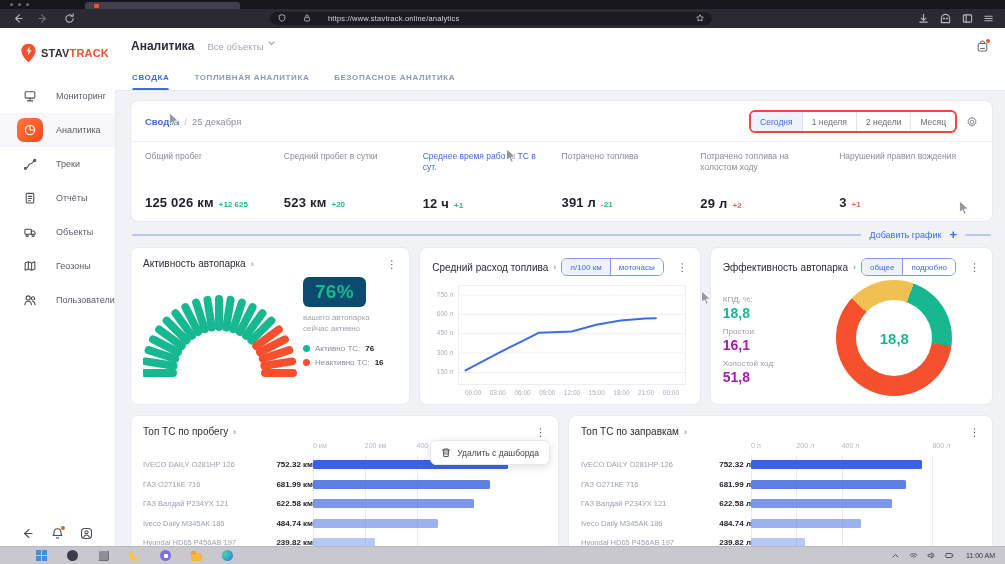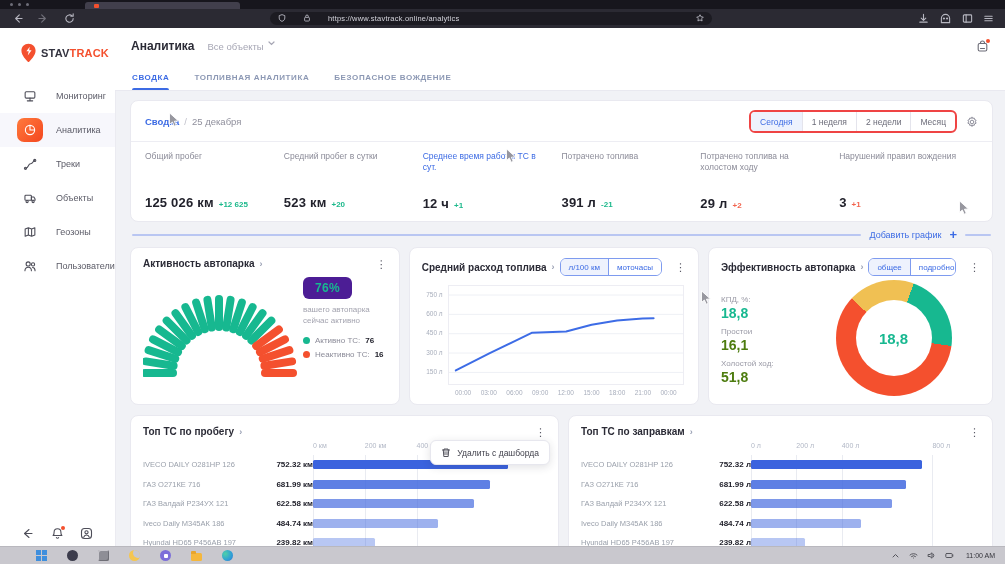--- a/index.html
+++ b/index.html
@@ -72,52 +72,52 @@
   .add-row{display:flex;align-items:center;margin:8px 2px 7px;gap:8px;}
   .add-line{height:2px;background:#b9c6f2;border-radius:2px;}
   .add-line.long{flex:1;} .add-line.short{width:26px;}
   .add-label{color:#3c6be4;font-size:9px;}
   .add-plus{color:#3c6be4;font-size:13px;font-weight:bold;line-height:10px;}
   
   .cards-row{display:flex;gap:9px;}
   .chart-card{padding:10px 12px;height:158px;}
   .card-act{width:289px;} .card-fuel{flex:1;} .card-eff{width:285px;}
   .card-head{display:flex;align-items:center;gap:5px;}
-  .card-title{font-size:10px;font-weight:bold;color:#2b2b36;white-space:nowrap;}
+  .card-title{font-size:10px;font-weight:normal;color:#2b2b36;white-space:nowrap;}
   .chev{color:#9aa0b4;font-size:9px;font-weight:bold;}
   .kebab{margin-left:auto;color:#5a5a66;font-size:11px;line-height:8px;letter-spacing:0;}
   .kebab.after-toggle{margin-left:8px;}
   .toggle-group{margin-left:auto;display:flex;border:1px solid #7e9bef;border-radius:6px;overflow:hidden;}
   .toggle{font-size:8px;color:#3c6be4;padding:3.5px 8px;background:#fff;white-space:nowrap;}
   .toggle.active{background:#eef2fd;}
   .toggle + .toggle{border-left:1px solid #7e9bef;}
   
   .act-body{display:flex;margin-top:4px;}
   .gauge-wrap{width:158px;height:110px;}
   .gauge-wrap svg{display:block;width:100%;height:100%;}
   .act-right{flex:1;padding-left:2px;padding-top:4px;}
-  .pct-box{background:#4c1d95;border-radius:6px;display:inline-block;padding:4px 12px;font-size:12px;font-weight:bold;color:#17b890;letter-spacing:.3px;}
+  .pct-box{background:#0c4a6e;border-radius:6px;display:inline-block;padding:4px 12px;font-size:19px;font-weight:bold;color:#17b890;letter-spacing:.3px;}
   .act-caption{font-size:8px;color:#a3a3af;margin-top:6px;line-height:1.35;padding-right:6px;}
   .legend{margin-top:9px;}
   .legend-item{display:flex;align-items:center;gap:5px;font-size:8px;color:#8b8b98;margin-top:5px;white-space:nowrap;}
   .legend-dot{width:7px;height:7px;border-radius:50%;flex:none;}
   .legend-val{color:#22222c;font-weight:bold;}
   
   .fuel-chart{display:flex;margin-top:9px;}
   .ylab-col{width:26px;position:relative;height:98px;flex:none;}
   .ylab{position:absolute;right:5px;font-size:6.5px;color:#a8aebc;white-space:nowrap;}
   .plot{flex:1;height:98px;border:1px solid #ededf3;position:relative;background:#fff;margin-right:2px;}
   .plot svg{position:absolute;inset:0;width:100%;height:100%;}
   .xlab-row{position:relative;height:13px;margin-left:26px;margin-right:2px;}
   .xlab{position:absolute;top:4px;font-size:6.5px;color:#a8aebc;transform:translateX(-50%);white-space:nowrap;}
   
   .eff-body{display:flex;margin-top:2px;align-items:center;}
   .eff-stats{width:86px;flex:none;}
   .eff-label{font-size:8px;color:#9a9aa6;margin-top:6px;white-space:nowrap;}
-  .eff-value{font-size:14px;font-weight:bold;color:#4d7c0f;margin-top:1px;}
+  .eff-value{font-size:14px;font-weight:bold;color:#a21caf;margin-top:1px;}
   .eff-value.green{color:#17b890;}
   .donut{width:116px;height:116px;border-radius:50%;position:relative;margin:2px auto 0;}
   .donut-hole{position:absolute;inset:20px;background:#fff;border-radius:50%;display:flex;align-items:center;justify-content:center;font-size:15px;font-weight:bold;color:#17b890;}
   
   .bottom-row{display:flex;gap:9px;margin-top:10px;}
   .bar-card{padding:10px 12px;height:152px;}
   .card-mileage{width:429px;flex:none;} .card-refuel{flex:1;}
   .hchart{margin-top:3px;position:relative;}
   .axis-row{display:flex;height:15px;}
   .axis-pad{width:170px;flex:none;}
@@ -255,20 +255,29 @@
           </div>
           <div class="side-item">
             <span class="icon">
               <svg viewBox="0 0 13 13">
                 <path d="M2.3 10.5c3.2 0 2-4.2 4.8-4.2 2.2 0 2-2.6 3.6-3"></path>
                 <circle cx="2.3" cy="10.5" r="1"></circle>
                 <circle cx="10.9" cy="3.2" r="1"></circle>
               </svg>
             </span>
             <span class="label">Треки</span>
+          </div>
+          <div class="side-item">
+            <span class="icon">
+              <svg viewBox="0 0 13 13">
+                <rect x="3" y="2.2" width="7" height="9" rx="1"></rect>
+                <path d="M5 5h3M5 7h3M5 9h2"></path>
+              </svg>
+            </span>
+            <span class="label">Отчёты</span>
           </div>
           <div class="side-item">
             <span class="icon">
               <svg viewBox="0 0 13 13">
                 <rect x="1.8" y="4" width="6" height="4.6" rx=".8"></rect>
                 <path d="M7.8 5.6h2.3l1.1 1.8v1.2H7.8z"></path>
                 <circle cx="3.8" cy="9.8" r="1"></circle>
                 <circle cx="9.4" cy="9.8" r="1"></circle>
               </svg>
             </span>
@@ -329,21 +338,21 @@
           <svg viewBox="0 0 13 13">
               <rect x="2.2" y="3.5" width="8.6" height="7.5" rx="1.5"></rect>
               <path d="M4.5 3.5V3a2 2 0 0 1 4 0v.5M4.5 8.5h4"></path>
             </svg>
           <span class="dot-orange"></span>
         </span>
       </div>
       <div class="tabs" id="tabs">
           <span class="tab-item active">СВОДКА</span>
           <span class="tab-item">ТОПЛИВНАЯ АНАЛИТИКА</span>
-          <span class="tab-item">БЕЗОПАСНОЕ ВОЖДЕНИЕ</span>
+          <span class="tab-item">БЕЗОПАСНОЕ АНАЛИТИКА</span>
         </div>
 
       <div class="content">
 
         <div class="card summary-card">
           <div class="summary-head">
             <span class="summary-title">Сводка</span>
             <span class="summary-sep">/</span>
             <span class="summary-date">25 декабря</span>
             <div class="periods" id="periods">

